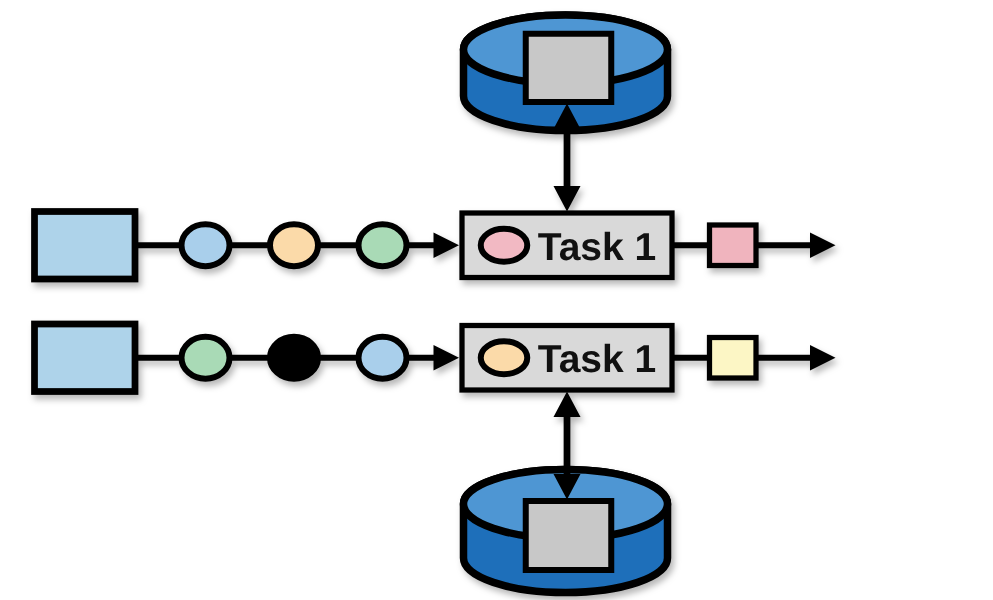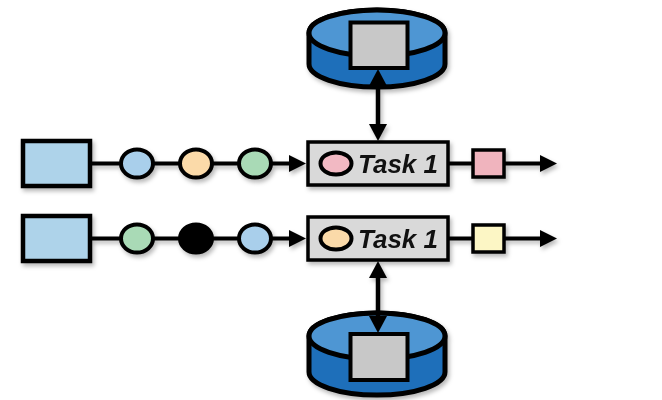--- a/index.html
+++ b/index.html
@@ -9,21 +9,20 @@
     width: 662px;
     height: 400px;
     overflow: hidden;
     font-family: "Liberation Sans", sans-serif;
   }
   .stage {
     position: relative;
     width: 560px;
     height: 400px;
     background: #ffffff;
-    font-style: italic;
   }
   svg.diagram {
     display: block;
     filter: drop-shadow(2px 3px 2px rgba(0,0,0,0.28));
   }
   text.task-label {
     font-family: "Liberation Sans", sans-serif;
     font-size: 26px;
     font-weight: 600;
     fill: #111111;

